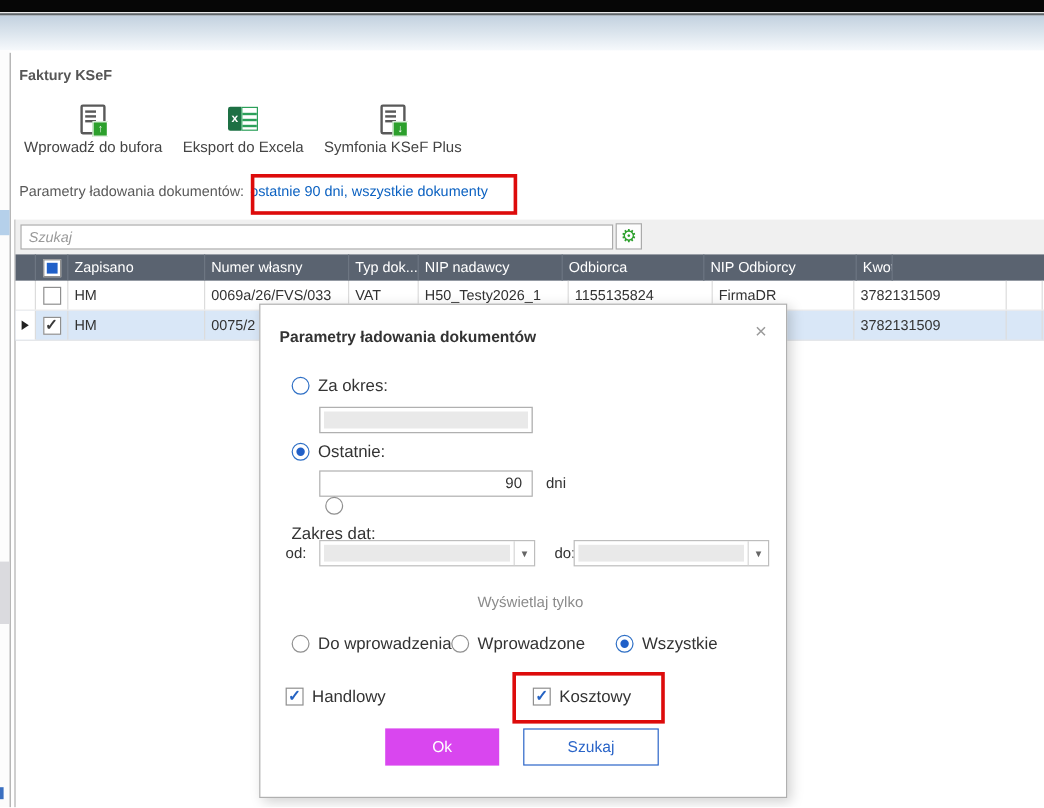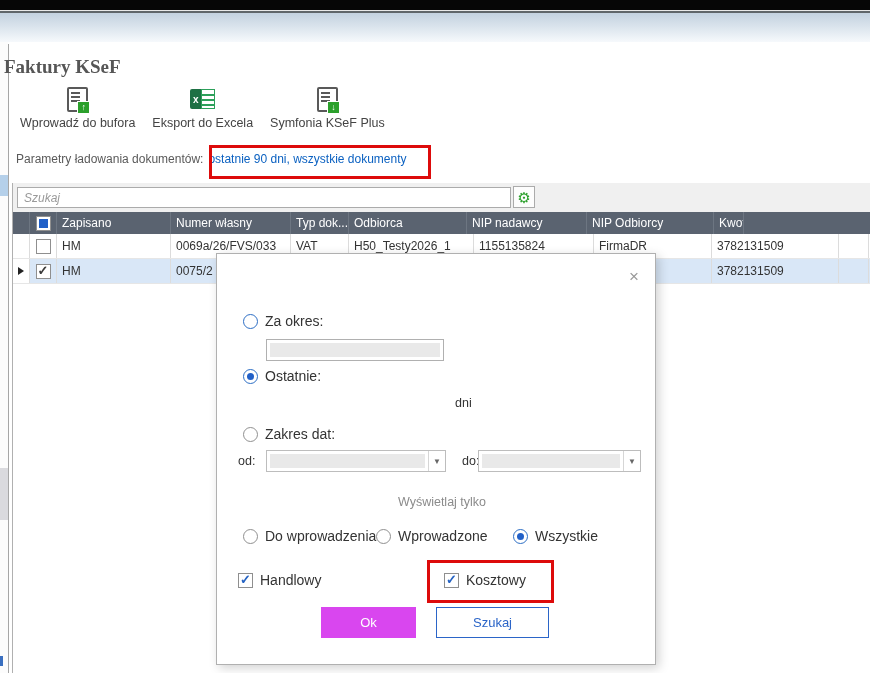--- a/index.html
+++ b/index.html
@@ -14,21 +14,21 @@
   .top-grad{position:absolute;left:0;top:13px;width:870px;height:29px;
     background:linear-gradient(180deg,#c3d1df 0%,#d9e3ec 45%,#f6f9fc 100%);}
   
   .left-strip{position:absolute;left:0;top:42px;width:8px;height:631px;background:#fcfcfc;}
   .left-strip-border{position:absolute;left:8px;top:44px;width:1px;height:629px;background:#a6a6a6;}
   .strip-blue{position:absolute;left:0;top:175px;width:8px;height:21px;background:#b5d0ea;}
   .strip-gray{position:absolute;left:0;top:468px;width:8px;height:52px;background:#dadade;}
   .strip-mark{position:absolute;left:0;top:656px;width:3px;height:10px;background:#3a6fc0;}
   .panel-border{position:absolute;left:12px;top:183px;width:1px;height:490px;background:#b0b0b0;}
   
-  .page-title{position:absolute;left:4px;top:56px;font-size:19px;font-weight:bold;color:#565656;font-family:Liberation Serif, serif;}
+  .page-title{position:absolute;left:16px;top:56px;font-size:12px;font-weight:bold;color:#565656;}
   .toolbar{position:absolute;left:16px;top:84px;display:flex;align-items:flex-start;gap:9px;}
   .tbtn{display:flex;flex-direction:column;align-items:center;gap:4px;padding:2px 4px;cursor:pointer;background:transparent;border:none;font-family:inherit;}
   .tbtn .ticon{width:28px;height:26px;position:relative;display:flex;align-items:center;justify-content:center;}
   .tbtn .tlabel{font-size:12.5px;color:#444;white-space:nowrap;}
   
   .doc{position:relative;width:17px;height:21px;background:#fff;border:2px solid #595959;border-radius:2px;}
   .doc::before{content:'';position:absolute;left:2px;top:3px;width:9px;height:2px;background:#595959;box-shadow:0 4px 0 #595959,0 8px 0 #595959;}
   .badge{position:absolute;right:-4px;bottom:-4px;width:11px;height:11px;background:#2ca02c;border:1px solid #fff;
     display:flex;align-items:center;justify-content:center;color:#fff;font-size:9px;font-weight:bold;line-height:1;}
   
@@ -156,22 +156,22 @@
 
   <div class="grid">
     <div class="grid-header" id="grid-header">
         <div class="cell ctr selcol" style="width: 17px;"></div>
         <div class="cell ctr" style="width: 27px;">
           <span class="checkbox ind"></span>
         </div>
         <div class="cell" style="width: 114px;">Zapisano</div>
         <div class="cell" style="width: 120px;">Numer własny</div>
         <div class="cell" style="width: 58px;">Typ dok...</div>
+        <div class="cell" style="width: 120px;">NIP nadawcy</div>
         <div class="cell" style="width: 118px;">Odbiorca</div>
-        <div class="cell" style="width: 120px;">NIP nadawcy</div>
         <div class="cell" style="width: 127px;">NIP Odbiorcy</div>
         <div class="cell" style="width: 30px;">Kwota</div>
       </div>
     <div id="grid-body">
         <div class="grid-row">
           <div class="cell ctr selcol" style="width: 17px;"></div>
           <div class="cell ctr" style="width: 27px;">
             <span class="checkbox"></span>
           </div>
           <div class="cell" style="width: 114px;">HM</div>
@@ -196,35 +196,37 @@
           <div class="cell" style="width: 125px;"></div>
           <div class="cell" style="width: 120px;"></div>
           <div class="cell" style="width: 118px;"></div>
           <div class="cell" style="width: 127px;">3782131509</div>
           <div class="cell" style="width: 30px;"></div>
         </div>
       </div>
   </div>
 
   <div class="dialog">
+    <div class="dlg-title">Parametry ładowania dokumentów</div>
     <div class="dlg-close">×</div>
 
     <div class="opt" style="left:26px;top:59px;">
       <span class="radio blue"></span>
       <span class="olabel">Za okres:</span>
     </div>
     <div class="dis-input"></div>
 
     <div class="opt" style="left:26px;top:114px;">
       <span class="radio on"></span>
       <span class="olabel">Ostatnie:</span>
     </div>
+    <input class="num-input" value="90" style="">
     <span class="unit-label">dni</span>
 
-    <div class="opt" style="left:26px;top:172px;">
+    <div class="opt" style="left:26px;top:160px;flex-direction:column;">
       <span class="radio"></span>
       <span class="olabel">Zakres dat:</span>
     </div>
     <span class="fld-label" style="left:21px;top:200px;">od:</span>
     <div class="combo" style="left:49px;width:180px;">
       <span class="cfill"></span>
       <span class="carrow">▼</span>
     </div>
     <span class="fld-label" style="left:245px;top:200px;">do:</span>
     <div class="combo" style="left:261px;width:163px;">

